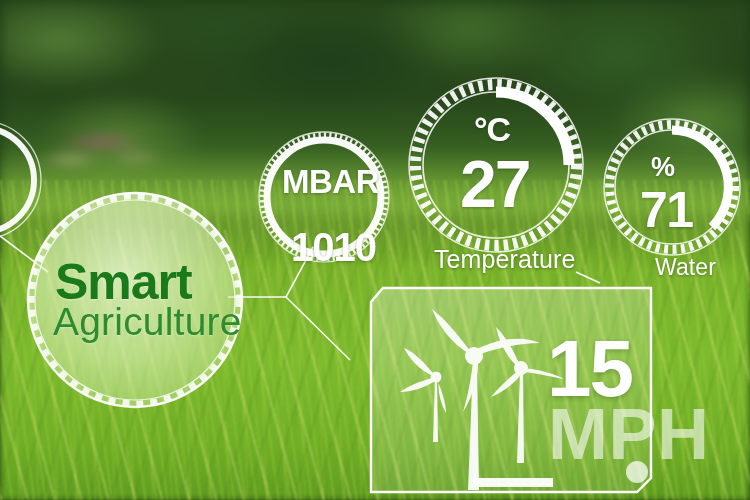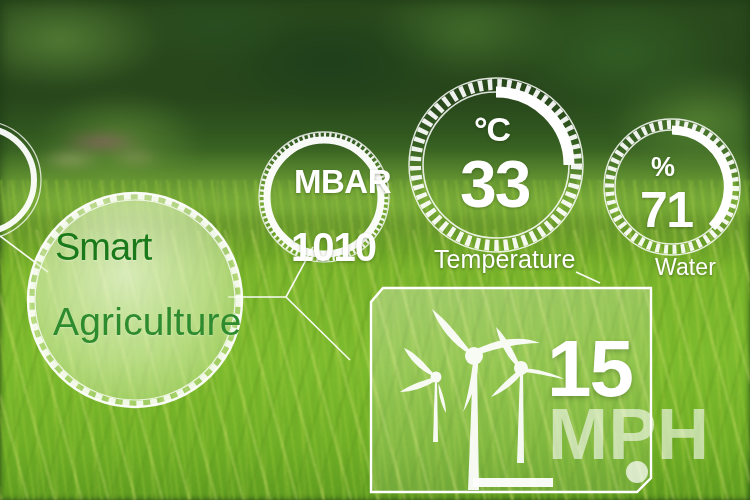--- a/index.html
+++ b/index.html
@@ -67,33 +67,33 @@
 
   .lbl { position:absolute; color:#ffffff; font-weight:400; letter-spacing:.1px;
          text-shadow:0 1px 3px rgba(20,40,10,.45); white-space:nowrap; }
   .lbl-temp { left:434px; top:245px; font-size:25px; }
   .lbl-water { left:643px; top:254px; font-size:23px;margin-left:12px; }
 
   .gval { position:absolute; color:#ffffff; font-weight:700; white-space:nowrap;
           text-shadow:0 1px 3px rgba(20,40,10,.35); }
 
   
-  .mbar-unit { left:282px; top:163px; font-size:33px; letter-spacing:-.5px;margin-left:12px; }
+  .mbar-unit { left:282px; top:163px; font-size:33px; letter-spacing:-.5px; }
   .mbar-num  { left:291px; top:197px; font-size:40px; letter-spacing:-1px;margin-top:28px; }
 
   
   .temp-unit { left:474px; top:110px; font-size:34px; letter-spacing:-1px; }
   .temp-num  { left:460px; top:146px; font-size:66px; letter-spacing:-2px; }
 
   
   .water-unit { left:651px; top:152px; font-size:27px; letter-spacing:-.5px; }
   .water-num  { left:640px; top:181px; font-size:50px; letter-spacing:-1.5px; }
 
   
-  .smart-1 { position:absolute; left:55px; top:226px; font-size:38px; font-weight:400;
+  .smart-1 { position:absolute; left:55px; top:253px; font-size:50px; font-weight:700;
              color:#1a7a19; letter-spacing:-1px; text-shadow:0 1px 2px rgba(255,255,255,.35); }
   .smart-2 { position:absolute; left:53px; top:300px; font-size:39px; font-weight:400;
              color:#2e8b2e; letter-spacing:.2px; text-shadow:0 1px 2px rgba(255,255,255,.3); }
 
   
   .wind-num { position:absolute; left:547px; top:323px; font-size:80px; font-weight:700;
               color:#ffffff; letter-spacing:-2px; text-shadow:0 2px 5px rgba(30,60,15,.3); }
   .wind-unit{ position:absolute; left:548px; top:393px; font-size:72px; font-weight:700;
               color:rgba(255,255,255,.58); letter-spacing:.5px;text-align:center; }
 </style>
@@ -205,21 +205,21 @@
       </g>
     </svg>
 
     <div class="smart-1">Smart</div>
     <div class="smart-2">Agriculture</div>
 
     <div class="gval mbar-unit">MBAR</div>
     <div class="gval mbar-num">1010</div>
 
     <div class="gval temp-unit">°C</div>
-    <div class="gval temp-num">33</div>
+    <div class="gval temp-num">27</div>
     <div class="lbl lbl-temp">Temperature</div>
 
     <div class="gval water-unit">%</div>
     <div class="gval water-num">71</div>
     <div class="lbl lbl-water">Water</div>
 
     <div class="wind-num">15</div>
     <div class="wind-unit">MPH</div>
   </div>
 </div>

